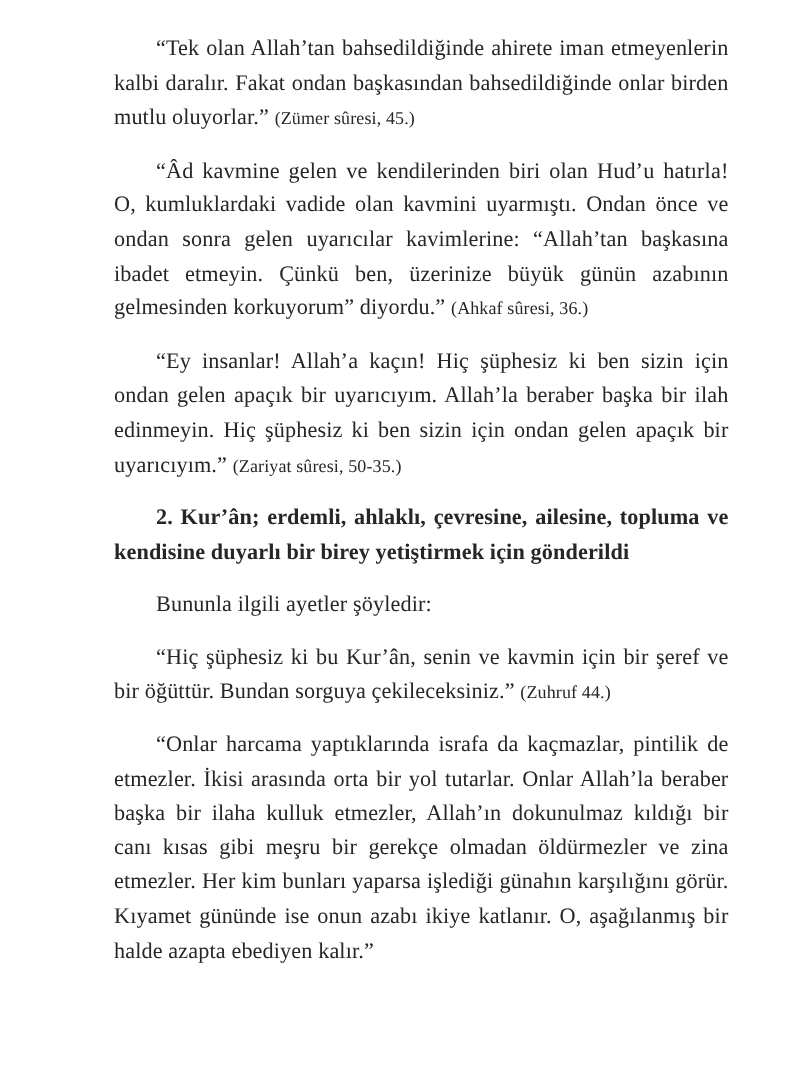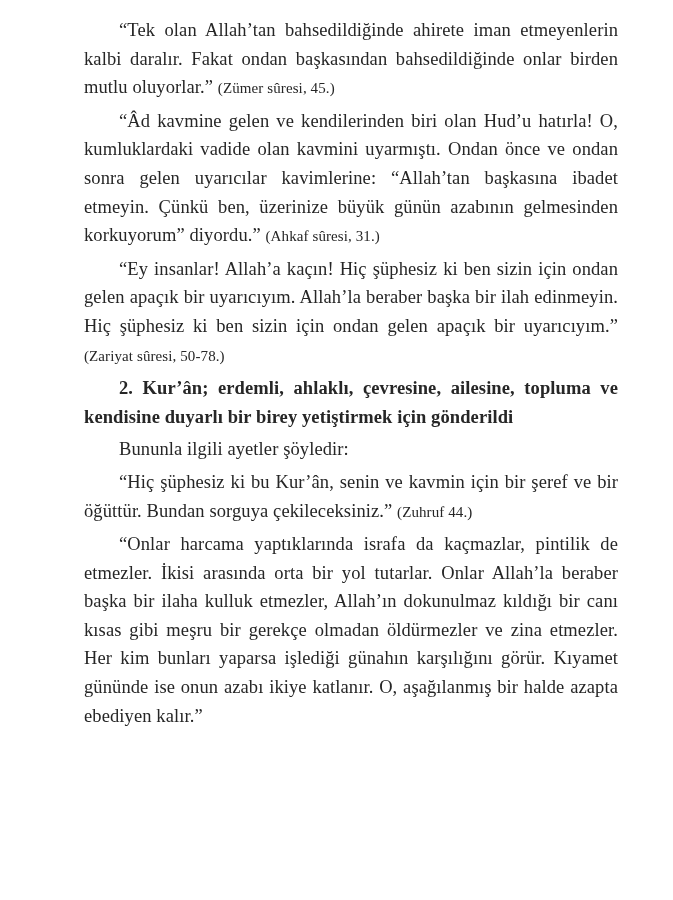--- a/index.html
+++ b/index.html
@@ -13,21 +13,21 @@
     overflow: hidden;
   }
   .page {
     box-sizing: border-box;
     width: 673px;
     height: 900px;
     padding: 12px 51px 0 80px;
     background: #ffffff;
   }
   .para {
-    margin: 4px;
+    margin: 15px;
     text-indent: 35px;
     text-align: justify;
     font-family: "Liberation Serif", "DejaVu Serif", serif;
     font-size: 18.5px;
     line-height: 28.6px;
     color: #262626;
     letter-spacing: 0.1px;
   }
   .para.heading {
     font-weight: bold;
@@ -35,20 +35,20 @@
   .cite {
     font-size: 15px;
   }
 </style>
 </head>
 <body>
 
 <div class="page">
   <main class="text-block" id="text-block">
       <p class="para"><span class="body-run">“Tek olan Allah’tan bahsedildiğinde ahirete iman etmeyenlerin kalbi daralır. Fakat ondan başkasından bahsedildiğinde onlar birden mutlu oluyorlar.” </span><span class="cite">(Zümer sûresi, 45.)</span></p>
-      <p class="para"><span class="body-run">“Âd kavmine gelen ve kendilerinden biri olan Hud’u hatırla! O, kumluklardaki vadide olan kavmini uyarmıştı. Ondan önce ve ondan sonra gelen uyarıcılar kavimlerine: “Allah’tan başkasına ibadet etmeyin. Çünkü ben, üzerinize büyük günün azabının gelmesinden korkuyorum” diyordu.” </span><span class="cite">(Ahkaf sûresi, 31.)</span></p>
-      <p class="para"><span class="body-run">“Ey insanlar! Allah’a kaçın! Hiç şüphesiz ki ben sizin için ondan gelen apaçık bir uyarıcıyım. Allah’la beraber başka bir ilah edinmeyin. Hiç şüphesiz ki ben sizin için ondan gelen apaçık bir uyarıcıyım.” </span><span class="cite">(Zariyat sûresi, 50-78.)</span></p>
+      <p class="para"><span class="body-run">“Âd kavmine gelen ve kendilerinden biri olan Hud’u hatırla! O, kumluklardaki vadide olan kavmini uyarmıştı. Ondan önce ve ondan sonra gelen uyarıcılar kavimlerine: “Allah’tan başkasına ibadet etmeyin. Çünkü ben, üzerinize büyük günün azabının gelmesinden korkuyorum” diyordu.” </span><span class="cite">(Ahkaf sûresi, 36.)</span></p>
+      <p class="para"><span class="body-run">“Ey insanlar! Allah’a kaçın! Hiç şüphesiz ki ben sizin için ondan gelen apaçık bir uyarıcıyım. Allah’la beraber başka bir ilah edinmeyin. Hiç şüphesiz ki ben sizin için ondan gelen apaçık bir uyarıcıyım.” </span><span class="cite">(Zariyat sûresi, 50-35.)</span></p>
       <p class="para heading"><span class="body-run">2. Kur’ân; erdemli, ahlaklı, çevresine, ailesine, topluma ve kendisine duyarlı bir birey yetiştirmek için gönderildi</span></p>
       <p class="para"><span class="body-run">Bununla ilgili ayetler şöyledir:</span></p>
       <p class="para"><span class="body-run">“Hiç şüphesiz ki bu Kur’ân, senin ve kavmin için bir şeref ve bir öğüttür. Bundan sorguya çekileceksiniz.” </span><span class="cite">(Zuhruf 44.)</span></p>
       <p class="para"><span class="body-run">“Onlar harcama yaptıklarında israfa da kaçmazlar, pintilik de etmezler. İkisi arasında orta bir yol tutarlar. Onlar Allah’la beraber başka bir ilaha kulluk etmezler, Allah’ın dokunulmaz kıldığı bir canı kısas gibi meşru bir gerekçe olmadan öldürmezler ve zina etmezler. Her kim bunları yaparsa işlediği günahın karşılığını görür. Kıyamet gününde ise onun azabı ikiye katlanır. O, aşağılanmış bir halde azapta ebediyen kalır.” </span></p>
     </main>
 </div>
 
 </body></html>

